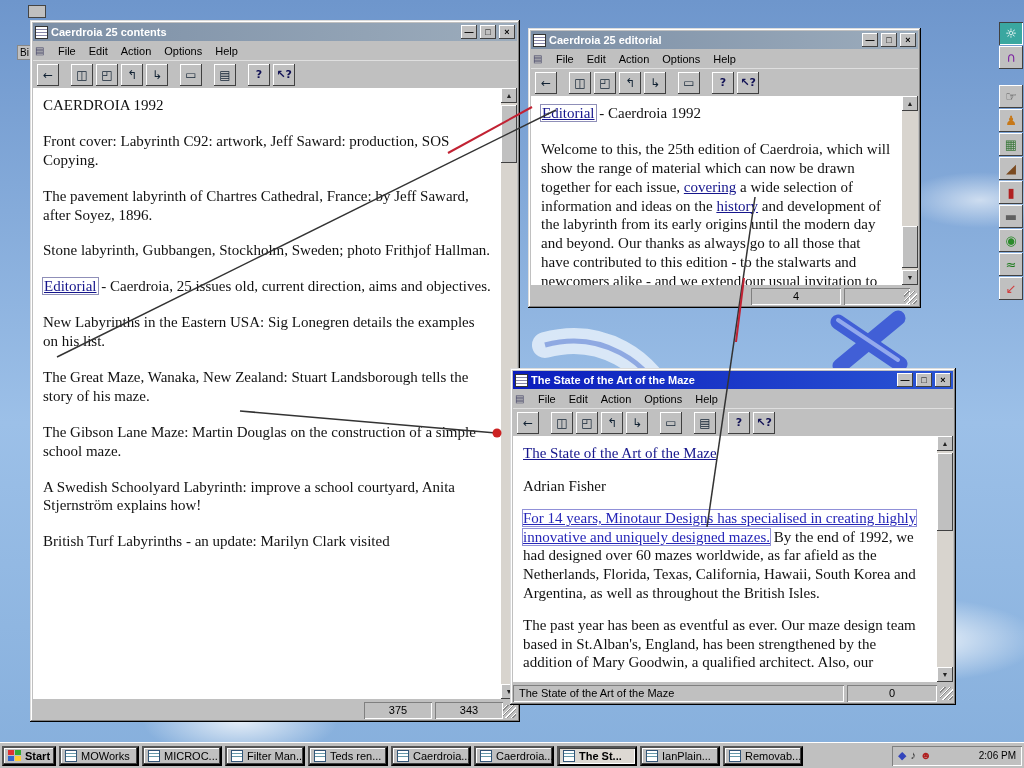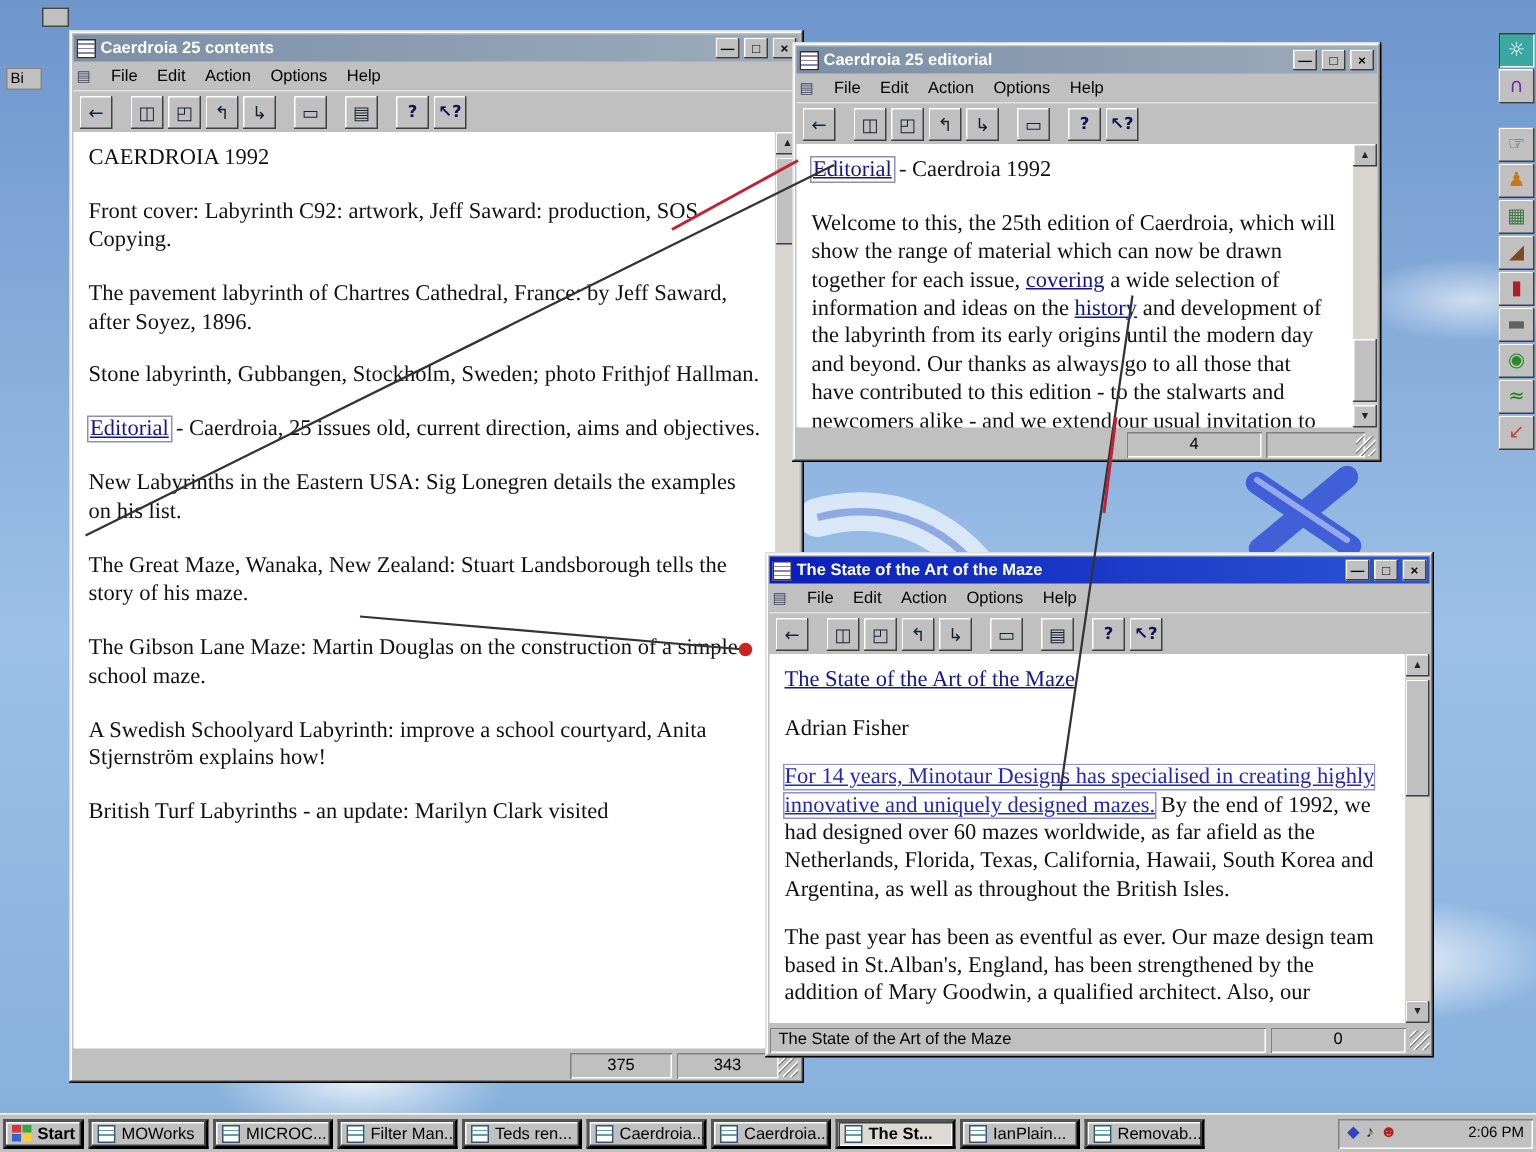--- a/index.html
+++ b/index.html
@@ -80,42 +80,42 @@
   .task-btn.app{flex:1 1 76px;max-width:80px}
   #tray{flex:0 0 130px;height:20px;box-shadow:inset 1px 1px 0 #808080,inset -1px -1px 0 #fff;
     display:flex;align-items:center;gap:4px;padding:0 6px;margin-left:auto}
   .tray-ico{font-size:11px;line-height:1}
   .ti1{color:#3344bb}.ti2{color:#333}.ti3{color:#b02020}
   #clock{margin-left:auto;font-size:10px}
   
   #link-lines{position:absolute;left:0;top:0;z-index:4;pointer-events:none}
   
   #peek-icon{position:absolute;left:28px;top:5px;width:18px;height:13px;background:#c0c0c0;border:1px solid #444;z-index:1}
-  #peek-label{position:absolute;left:4px;top:45px;width:24px;height:15px;background:#c0c0c0;border:1px solid #888;
+  #peek-label{position:absolute;left:17px;top:45px;width:24px;height:15px;background:#c0c0c0;border:1px solid #888;
     font-size:10px;display:flex;align-items:center;padding:0 2px;z-index:1}
 </style>
 </head>
 <body>
 
 <div id="desktop">
 
   <svg id="wallart" width="1024" height="768">
     <path d="M470,585 C505,505 560,480 615,508 C665,532 690,470 668,408 C650,360 600,330 545,345" fill="none" stroke="#dce9f8" stroke-width="26" stroke-linecap="round" opacity="0.95"></path>
     <path d="M470,585 C505,505 560,480 615,508 C665,532 690,470 668,408 C650,360 600,330 545,345" fill="none" stroke="#6f8fd8" stroke-width="5" opacity="0.7"></path>
     <g stroke-linecap="round" opacity="0.95">
       <path d="M838,322 L900,364" stroke="#3d5bd6" stroke-width="15"></path>
       <path d="M898,318 L840,366" stroke="#3d5bd6" stroke-width="15"></path>
       <path d="M838,320 L898,360" stroke="#93a9ee" stroke-width="4"></path>
     </g>
   </svg>
 
   <div id="peek-icon"></div>
   <div id="peek-label">Bi</div>
 
-  <div class="win inactive" id="w1" style="left:46px;top:20px;width:490px;height:702px">
+  <div class="win inactive" id="w1" style="left:30px;top:20px;width:490px;height:702px">
     <div class="titlebar">
       <span class="doc-ico"></span>
       <span class="title">Caerdroia 25 contents</span>
       <span class="cap-btn">—</span>
       <span class="cap-btn">□</span>
       <span class="cap-btn">×</span>
     </div>
     <div class="menubar">
       <span class="menu-ico">▤</span>
       <span class="menu-item">File</span>

